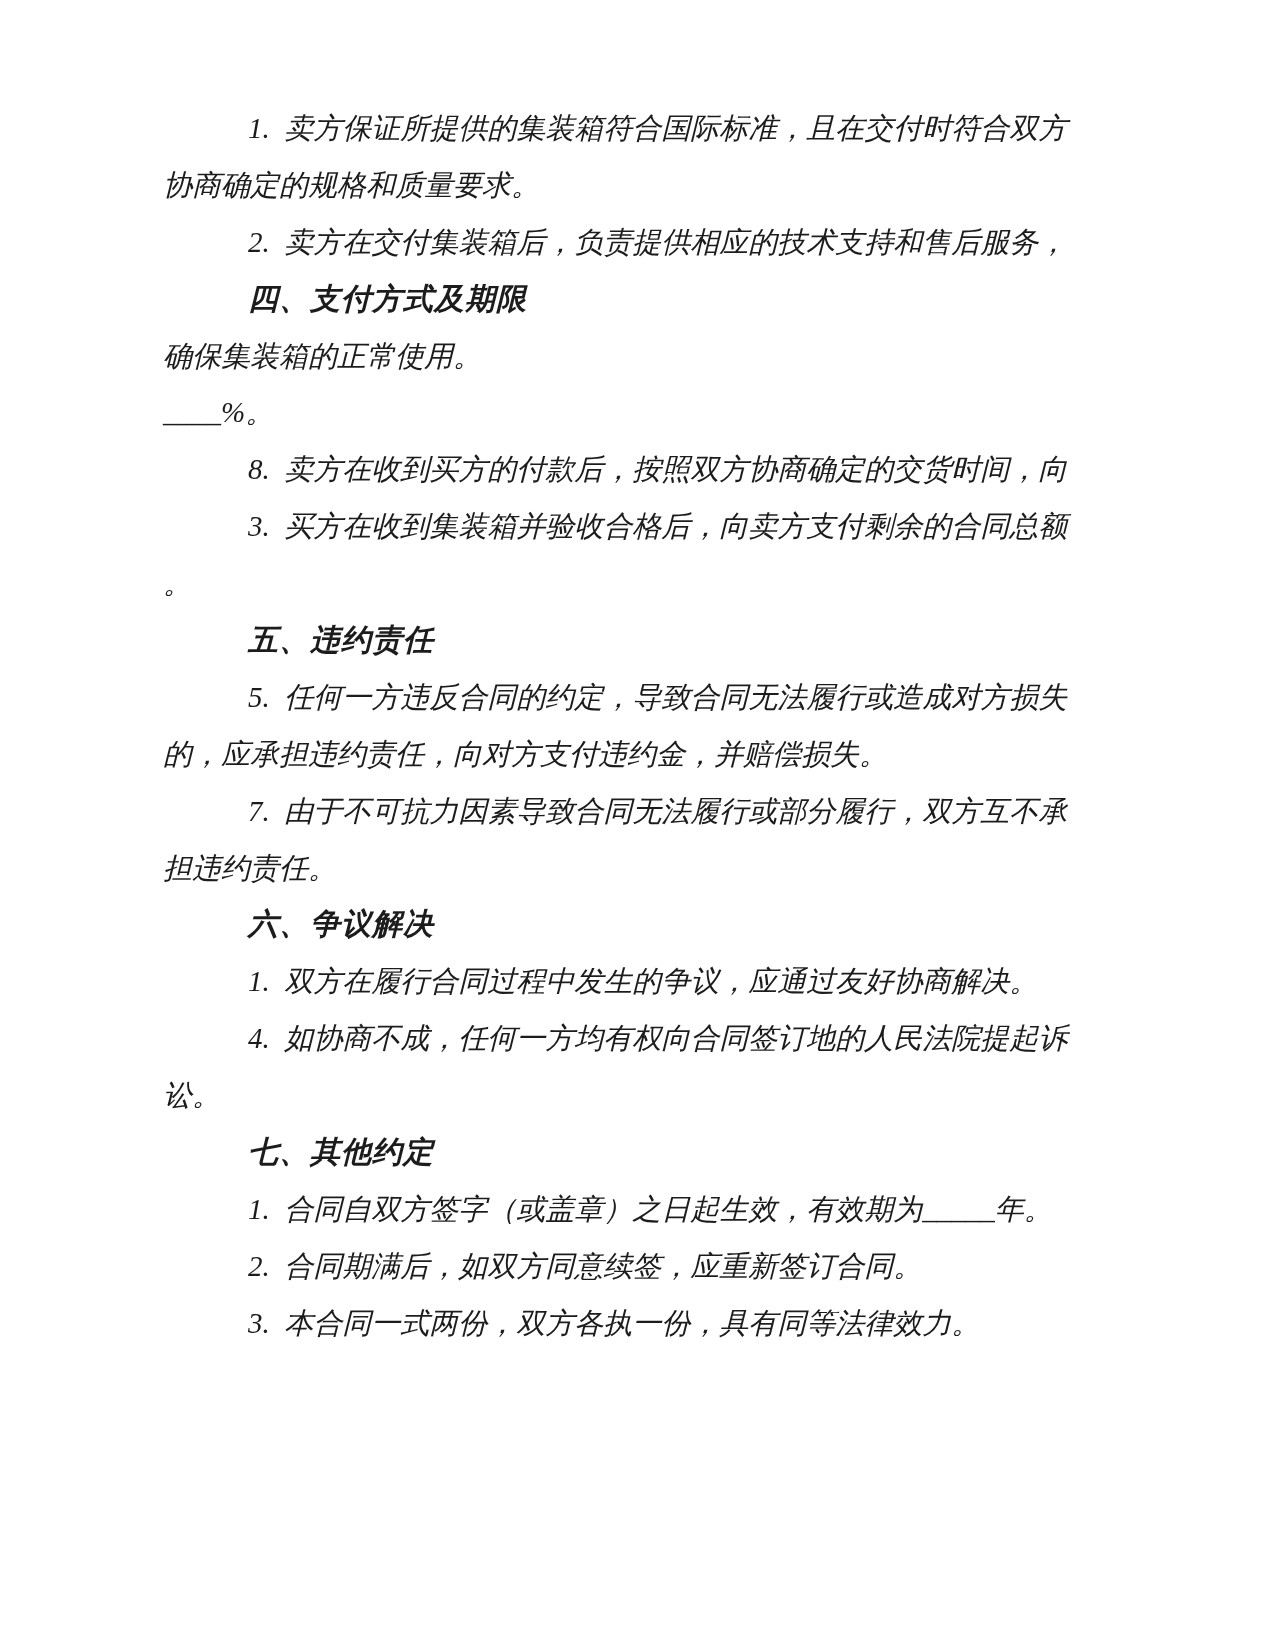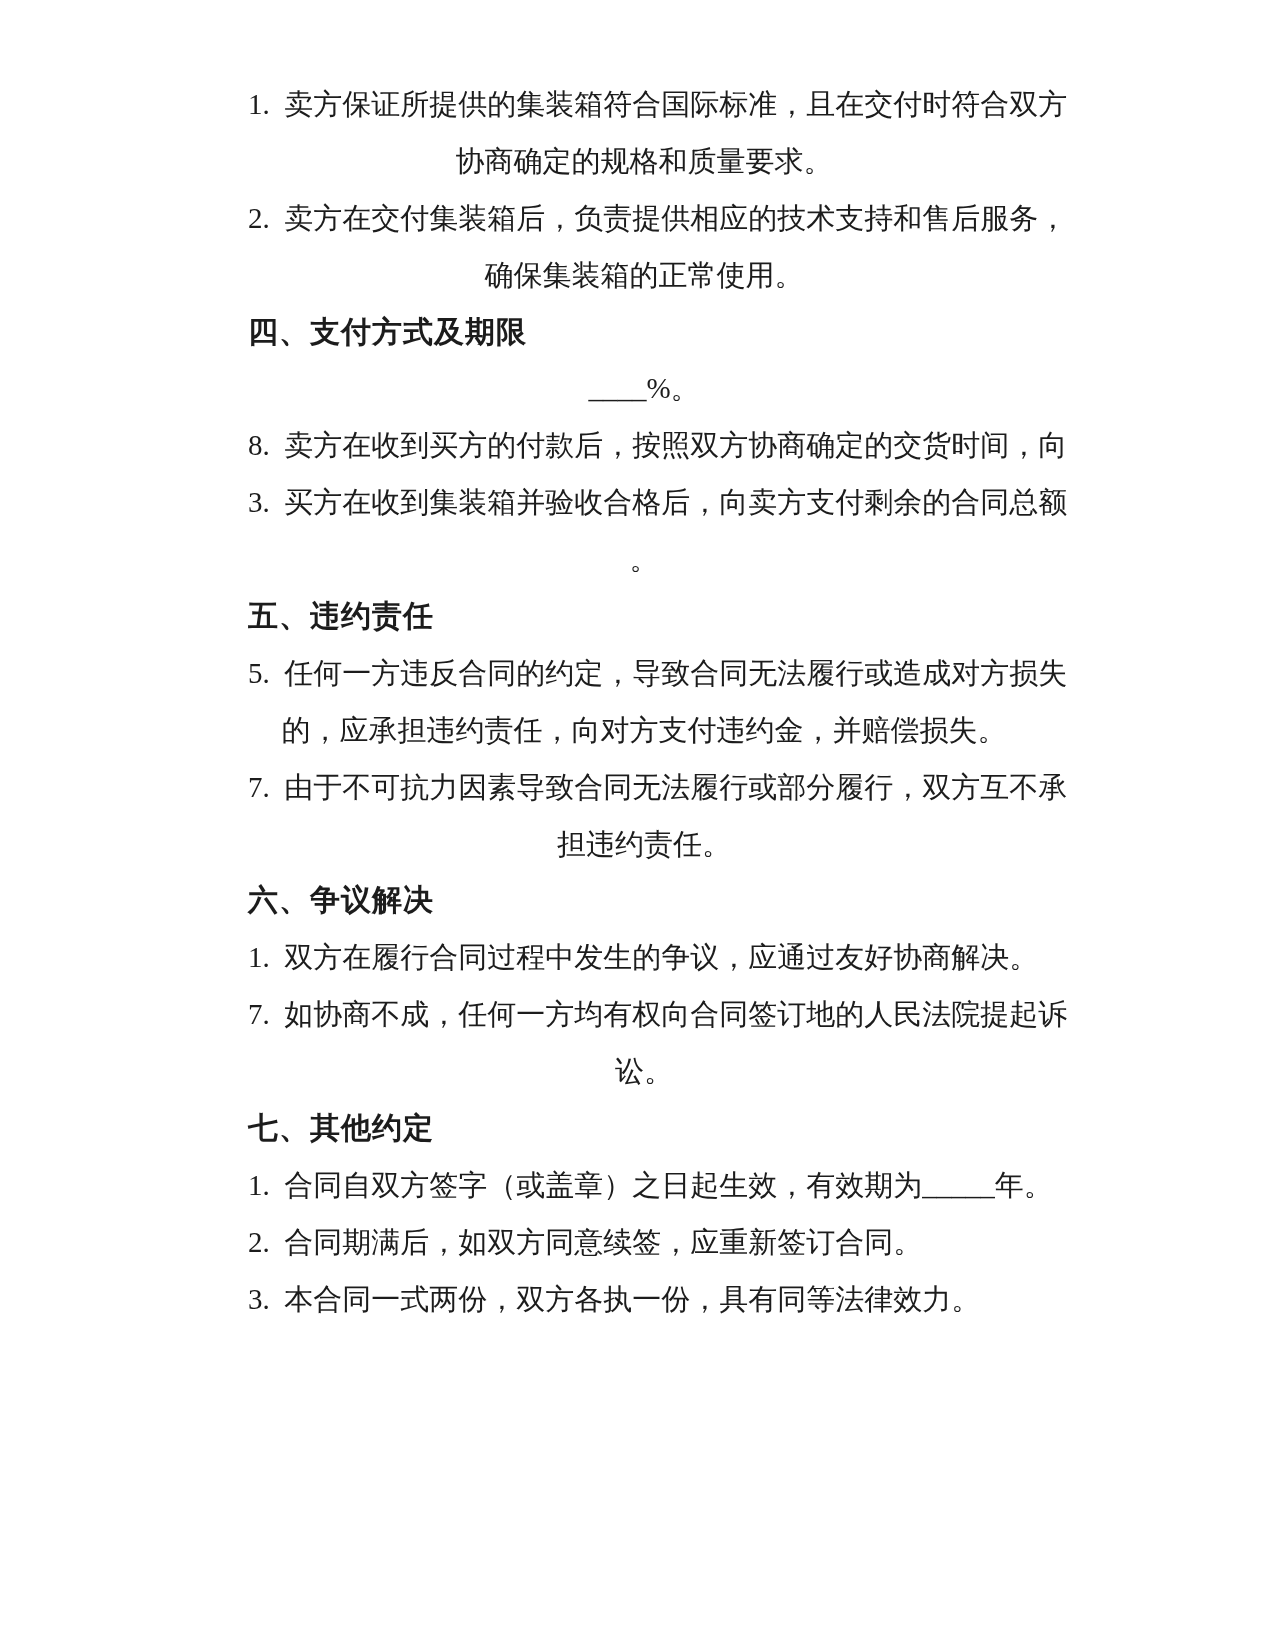--- a/index.html
+++ b/index.html
@@ -6,65 +6,65 @@
     margin: 0;
     padding: 0;
     background: #ffffff;
   }
   .page {
     position: relative;
     width: 1275px;
     height: 1650px;
     background: #ffffff;
     box-sizing: border-box;
-    padding: 76px 150px 0 163px;
+    padding: 100px 150px 0 163px;
     overflow: hidden;
     font-family: "Liberation Serif", "DejaVu Serif", serif;
     color: #1c1c1c;
+    font-style: italic;
   }
   .line {
     height: 56.9px;
     line-height: 56.9px;
     font-size: 29px;
     white-space: pre;           
   }
   .line.first {
     padding-left: 85px;         
   }
   .line.cont {
     padding-left: 0;            
-    text-align: center;
   }
   .line.heading {
     padding-left: 85px;
     font-family: "Liberation Sans", "DejaVu Sans", sans-serif;
     font-weight: 700;
     font-size: 30px;
     letter-spacing: 1px;
   }
 </style>
 </head>
 <body>
 
 <div class="page">
   <div class="line first">1.  卖方保证所提供的集装箱符合国际标准，且在交付时符合双方</div>
   <div class="line cont">协商确定的规格和质量要求。</div>
   <div class="line first">2.  卖方在交付集装箱后，负责提供相应的技术支持和售后服务，</div>
+  <div class="line heading">四、支付方式及期限</div>
   <div class="line cont">确保集装箱的正常使用。</div>
-  <div class="line heading">四、支付方式及期限</div>
   <div class="line cont">____%。</div>
   <div class="line first">8.  卖方在收到买方的付款后，按照双方协商确定的交货时间，向</div>
   <div class="line first">3.  买方在收到集装箱并验收合格后，向卖方支付剩余的合同总额</div>
   <div class="line cont">。</div>
   <div class="line heading">五、违约责任</div>
   <div class="line first">5.  任何一方违反合同的约定，导致合同无法履行或造成对方损失</div>
   <div class="line cont">的，应承担违约责任，向对方支付违约金，并赔偿损失。</div>
   <div class="line first">7.  由于不可抗力因素导致合同无法履行或部分履行，双方互不承</div>
   <div class="line cont">担违约责任。</div>
   <div class="line heading">六、争议解决</div>
   <div class="line first">1.  双方在履行合同过程中发生的争议，应通过友好协商解决。</div>
-  <div class="line first">7.  如协商不成，任何一方均有权向合同签订地的人民法院提起诉</div>
+  <div class="line first">4.  如协商不成，任何一方均有权向合同签订地的人民法院提起诉</div>
   <div class="line cont">讼。</div>
   <div class="line heading">七、其他约定</div>
   <div class="line first">1.  合同自双方签字（或盖章）之日起生效，有效期为_____年。</div>
   <div class="line first">2.  合同期满后，如双方同意续签，应重新签订合同。</div>
   <div class="line first">3.  本合同一式两份，双方各执一份，具有同等法律效力。</div>
 </div>
 
 </body></html>

